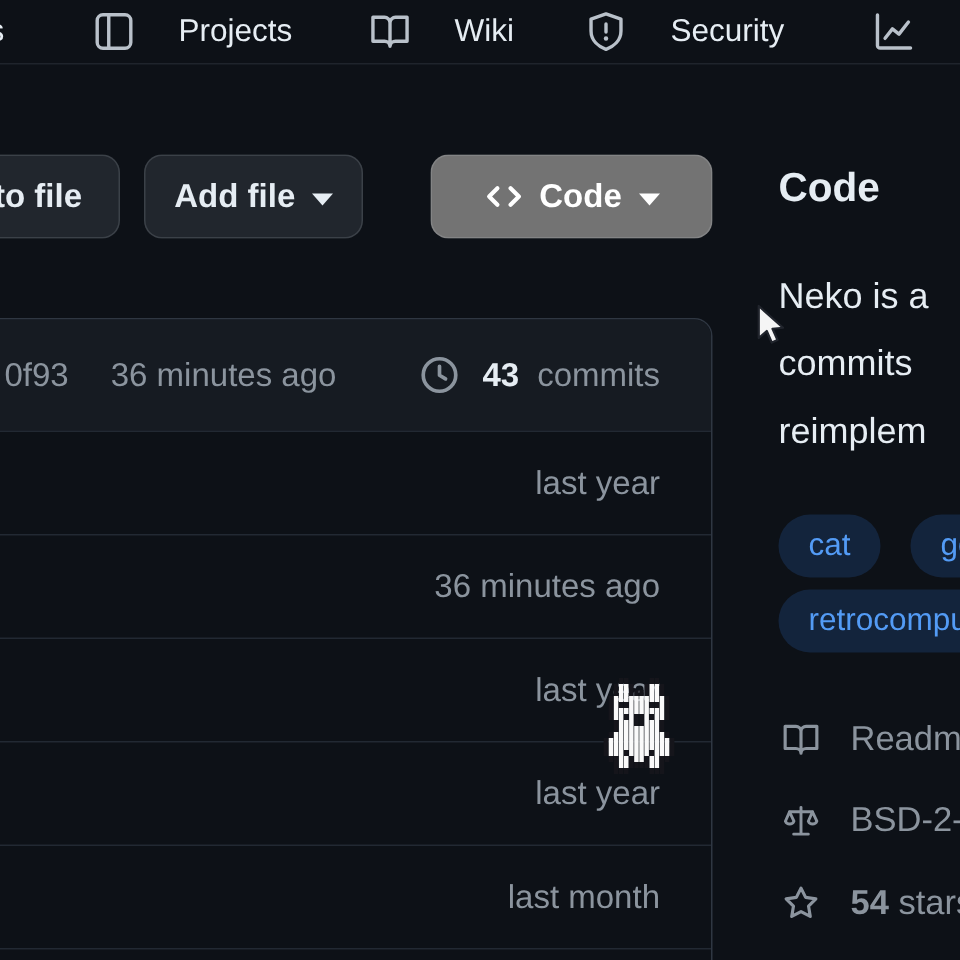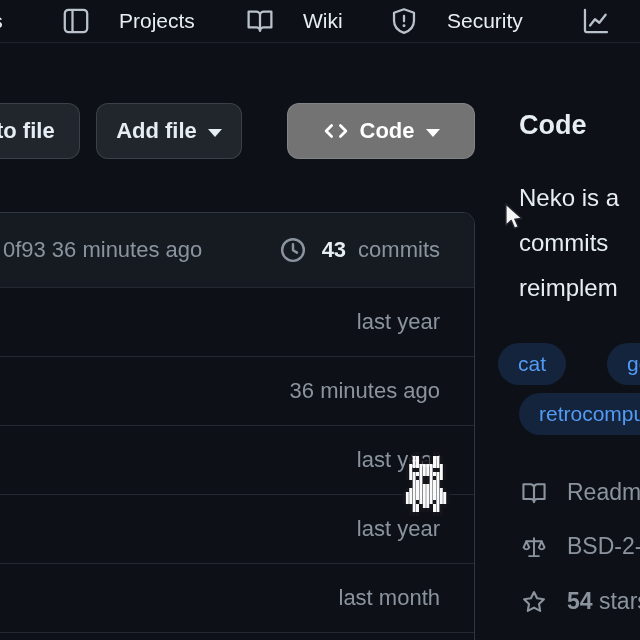--- a/index.html
+++ b/index.html
@@ -19,21 +19,21 @@
        border:1px solid rgba(240,246,252,.13);color:#e6edf3;cursor:pointer;white-space:nowrap}
   .btn-code{background:#737373;color:#fff}
   .caret{width:0;height:0;border-left:7px solid transparent;border-right:7px solid transparent;
          border-top:8px solid currentColor;margin-top:3px}
 
   
   .file-panel{position:absolute;left:-24px;top:212px;width:499px;height:560px;
               border:1px solid #2f3742;border-radius:12px;background:#0d1117;overflow:hidden}
   .commit-bar{height:74px;background:#161b22;display:flex;align-items:center;
               padding:0 34px 0 26px;font-size:22px;color:#8b949e}
-  .commit-left{display:flex;gap:6px;align-items:flex-end}
+  .commit-left{display:flex;gap:28px;align-items:flex-end}
   .commit-right{margin-left:auto;display:flex;align-items:center;gap:12px}
   .commit-right svg{color:#8b949e;margin-right:3px}
   .commit-count{color:#e6edf3;font-weight:700}
   .file-row{height:69px;border-top:1px solid #222933;display:flex;align-items:center;
             justify-content:flex-end;padding-right:34px;font-size:22px;color:#8b949e}
 
   
   .about-title{position:absolute;left:519px;top:110px;font-size:27px;font-weight:600;color:#e6edf3}
   .desc-line{position:absolute;left:519px;font-size:24px;color:#e6edf3;white-space:nowrap}
   .topic{position:absolute;height:42px;border-radius:21px;background:rgba(56,139,253,.16);
@@ -134,21 +134,21 @@
       <span>last month</span>
     </div>
     <div class="file-row"></div>
   </section>
 
   <h2 class="about-title">Code</h2>
   <p class="desc-line" style="top:184px">Neko is a</p>
   <p class="desc-line" style="top:229px">commits</p>
   <p class="desc-line" style="top:274px">reimplem</p>
 
-  <span class="topic" style="left:498px;top:343px">cat</span>
+  <span class="topic" style="left:519px;top:343px">cat</span>
   <span class="topic" style="left:607px;top:343px">golang</span>
   <span class="topic" style="left:519px;top:393px">retrocomputing</span>
 
   <div class="meta-item" style="left:521px;top:479px">
     <svg width="26" height="26" viewBox="0 0 16 16" fill="none" stroke="currentColor" stroke-width="1.3" stroke-linejoin="round">
       <path d="M1.5 2.6h4.3a2.1 2.1 0 0 1 2.2 2v9a2.1 2.1 0 0 0-2.2-1.9H1.5zM14.5 2.6h-4.3a2.1 2.1 0 0 0-2.2 2v9a2.1 2.1 0 0 1 2.2-1.9h4.3z"></path>
     </svg>
     <span>Readme</span>
   </div>
   <div class="meta-item" style="left:521px;top:533px">

